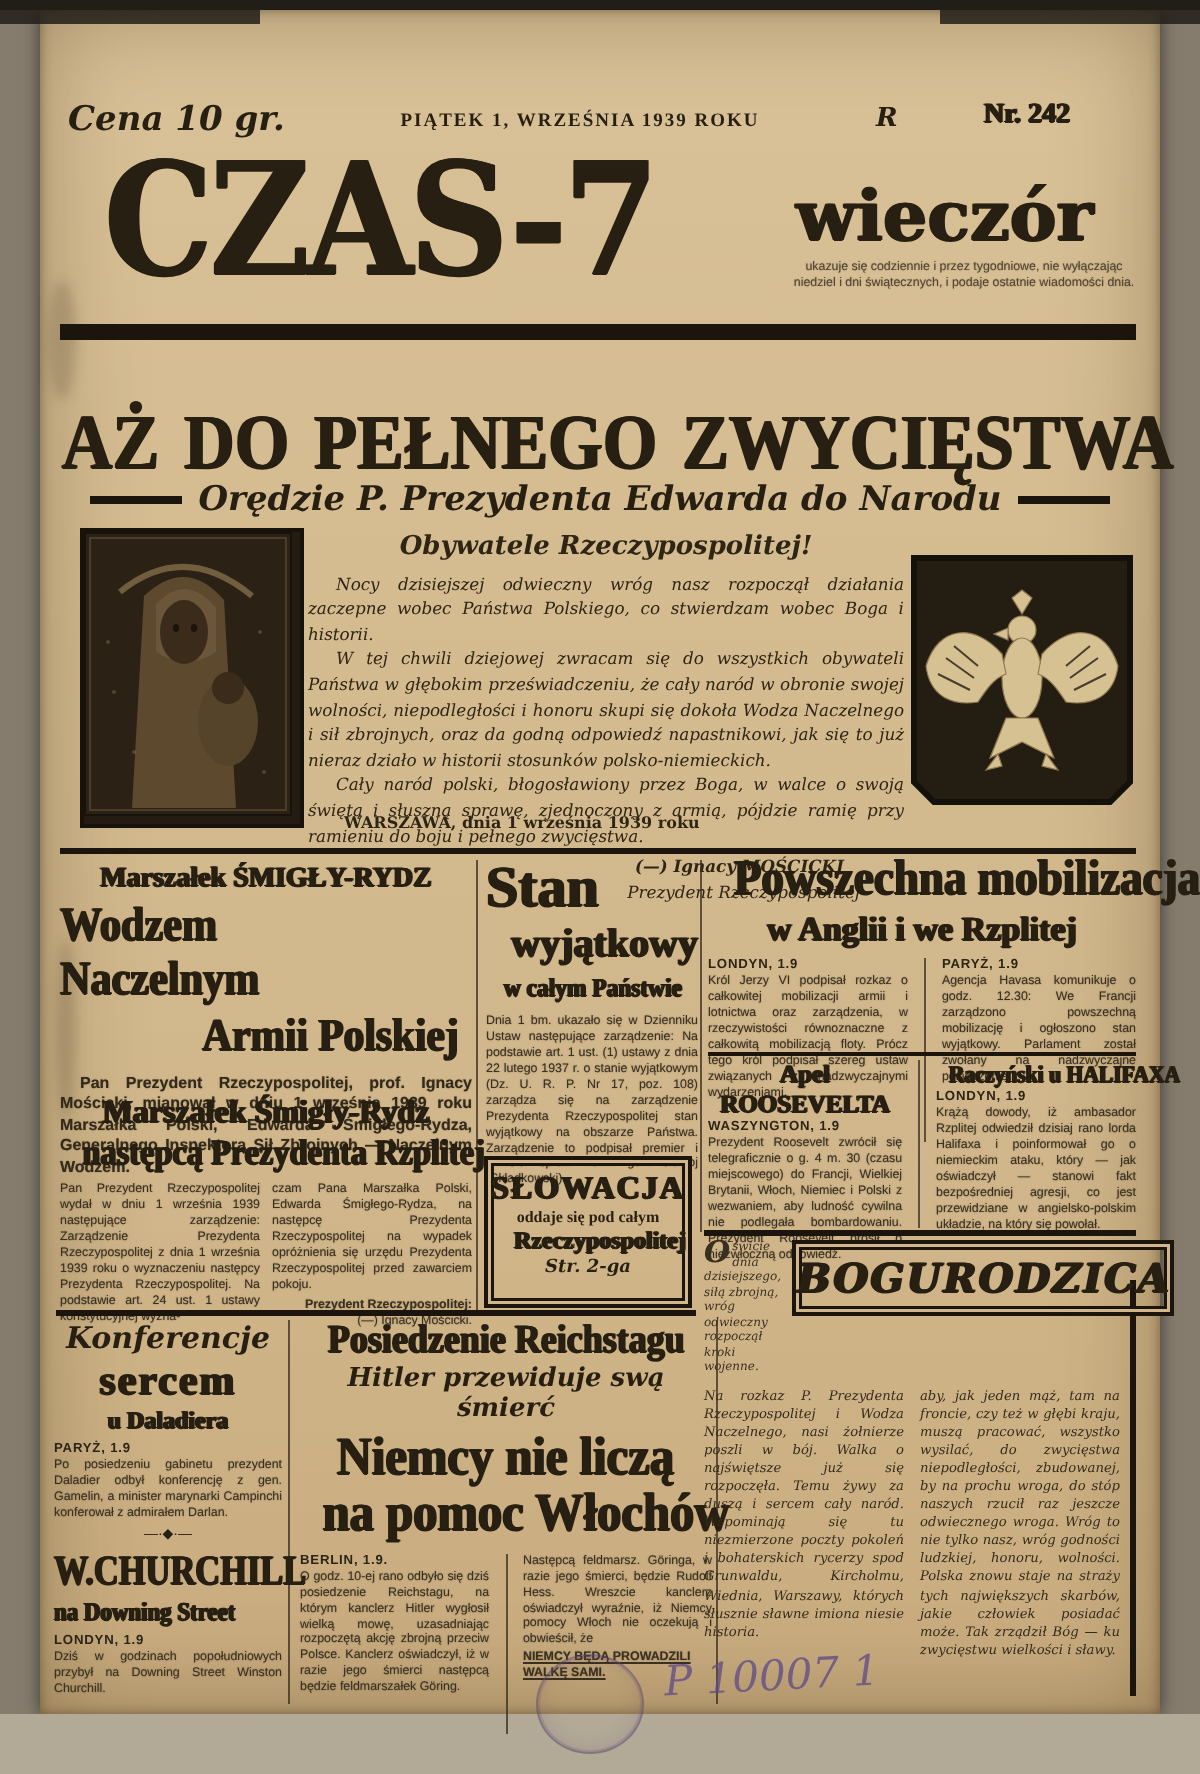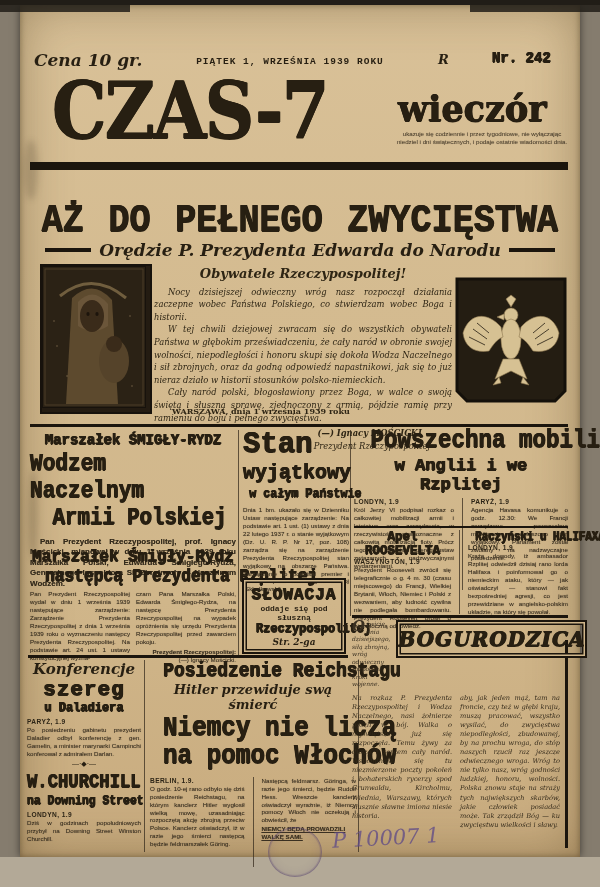--- a/index.html
+++ b/index.html
@@ -5,21 +5,21 @@
   html,body{margin:0;padding:0;background:#6f695e;}
   #page{position:relative;width:600px;height:887px;background:#857c6e;overflow:hidden;
         font-family:"Liberation Sans",sans-serif;color:#241d12;}
   #paper{position:absolute;left:20px;top:5px;width:560px;height:852px;
          background:linear-gradient(180deg,#d9c198 0%,#d4bb90 35%,#d0b68a 70%,#c8ab7e 100%);
          box-shadow:inset 0 0 50px rgba(70,52,22,.38), inset 0 0 6px rgba(60,45,20,.5), 0 0 8px rgba(0,0,0,.55);}
   .edge{position:absolute;background:#211d18;}
   .abs{position:absolute;}
   .ink{color:#271f12;}
   .fat{text-shadow:.6px 0 0 currentColor,-.6px 0 0 currentColor,0 .6px 0 currentColor;}
-  .sans{font-family:Liberation Mono, monospace;}
+  .sans{font-family:Liberation Serif, serif;}
   .serif{font-family:"DejaVu Serif",serif;}
   .it{font-style:italic;}
   .b{font-weight:bold;}
   .ctr{text-align:center;}
   .just{text-align:justify;}
   .cond{display:inline-block;transform:scaleX(.9);transform-origin:center;}
   .condL{display:inline-block;transform:scaleX(.88);transform-origin:left;}
   .small{font-size:7px;line-height:1.3;color:#332a1b;text-shadow:0 0 .6px rgba(51,42,27,.55);}
   .tiny{font-size:6.2px;line-height:1.28;color:#3a3021;text-shadow:0 0 .7px rgba(58,48,33,.5);}
   .dateline{font-size:6.6px;font-weight:bold;letter-spacing:.4px;color:#2c2416;}
@@ -152,21 +152,21 @@
 
   <div class="abs" style="left:243px;top:428px;width:106px;">
     <div class="sans b ink fat" style="font-size:29px;">Stan</div>
     <div class="sans b ink fat" style="font-size:20px;text-align:right;">wyjątkowy</div>
     <div class="sans b ink ctr fat" style="font-size:13px;margin-top:2px;white-space:nowrap;"><span class="cond">w całym Państwie</span></div>
     <p class="tiny just" style="margin:5px 0 0 0;">Dnia 1 bm. ukazało się w Dzienniku Ustaw następujące zarządzenie: Na podstawie art. 1 ust. (1) ustawy z dnia 22 lutego 1937 r. o stanie wyjątkowym (Dz. U. R. P. Nr 17, poz. 108) zarządza się na zarządzenie Prezydenta Rzeczypospolitej stan wyjątkowy na obszarze Państwa. Zarządzenie to podpisał premier i minister spraw wewn. gen. Sławoj (Składkowski).</p>
   </div>
 
   <div class="abs boxdouble ctr" style="left:242px;top:578px;width:100px;height:66px;padding-top:6px;">
     <div class="sans b ink fat" style="font-size:16px;letter-spacing:1px;">SŁOWACJA</div>
-    <div class="sans b ink" style="font-size:8px;">oddaje się pod słuszną</div>
+    <div class="sans b ink" style="font-size:8px;">oddaje się pod całym</div>
     <div class="sans b ink fat" style="font-size:12px;padding-left:12px;">Rzeczypospolitej</div>
     <div class="serif it b ink" style="font-size:9px;margin-top:1px;">Str. 2-ga</div>
   </div>
 
   <div class="abs" style="left:354px;top:426px;width:214px;">
     <div class="sans b ink ctr fat" style="font-size:25px;white-space:nowrap;"><span class="cond">Powszechna mobilizacja</span></div>
     <div class="sans b ink ctr fat" style="font-size:17px;margin-top:1px;">w Anglii i we Rzplitej</div>
     <div style="display:flex;gap:8px;margin-top:4px;">
       <div style="width:103px;">
         <div class="dateline">LONDYN, 1.9</div>
@@ -198,21 +198,21 @@
 
   <div class="hrule" style="left:352px;top:615px;width:216px;height:2.5px;"></div>
   <div class="hrule" style="left:28px;top:655px;width:320px;height:2.5px;"></div>
 
   <div class="vrule" style="left:144px;top:660px;height:192px;"></div>
   <div class="vrule" style="left:358px;top:660px;height:192px;"></div>
   <div class="hrule" style="left:565px;top:640px;width:3px;height:208px;"></div>
 
   <div class="abs" style="left:27px;top:660px;width:114px;">
     <div class="serif it b ink ctr" style="font-size:15px;">Konferencje</div>
-    <div class="sans b ink ctr fat" style="font-size:21px;letter-spacing:1px;">szereg</div>
+    <div class="sans b ink ctr fat" style="font-size:21px;letter-spacing:1px;">sercem</div>
     <div class="sans b ink ctr fat" style="font-size:12px;">u Daladiera</div>
     <div class="dateline" style="margin-top:3px;">PARYŻ, 1.9</div>
     <p class="tiny just" style="margin:1px 0 0 0;">Po posiedzeniu gabinetu prezydent Daladier odbył konferencję z gen. Gamelin, a minister marynarki Campinchi konferował z admirałem Darlan.</p>
     <div class="ctr ink" style="font-size:7px;margin:2px 0;">—·◆·—</div>
     <div class="sans b ink fat" style="font-size:21px;white-space:nowrap;"><span class="condL" style="transform:scaleX(.82);">W.CHURCHILL</span></div>
     <div class="sans b ink fat" style="font-size:13px;white-space:nowrap;"><span class="condL">na Downing Street</span></div>
     <div class="dateline" style="margin-top:3px;">LONDYN, 1.9</div>
     <p class="tiny just" style="margin:1px 0 0 0;">Dziś w godzinach popołudniowych przybył na Downing Street Winston Churchill.</p>
   </div>
 

